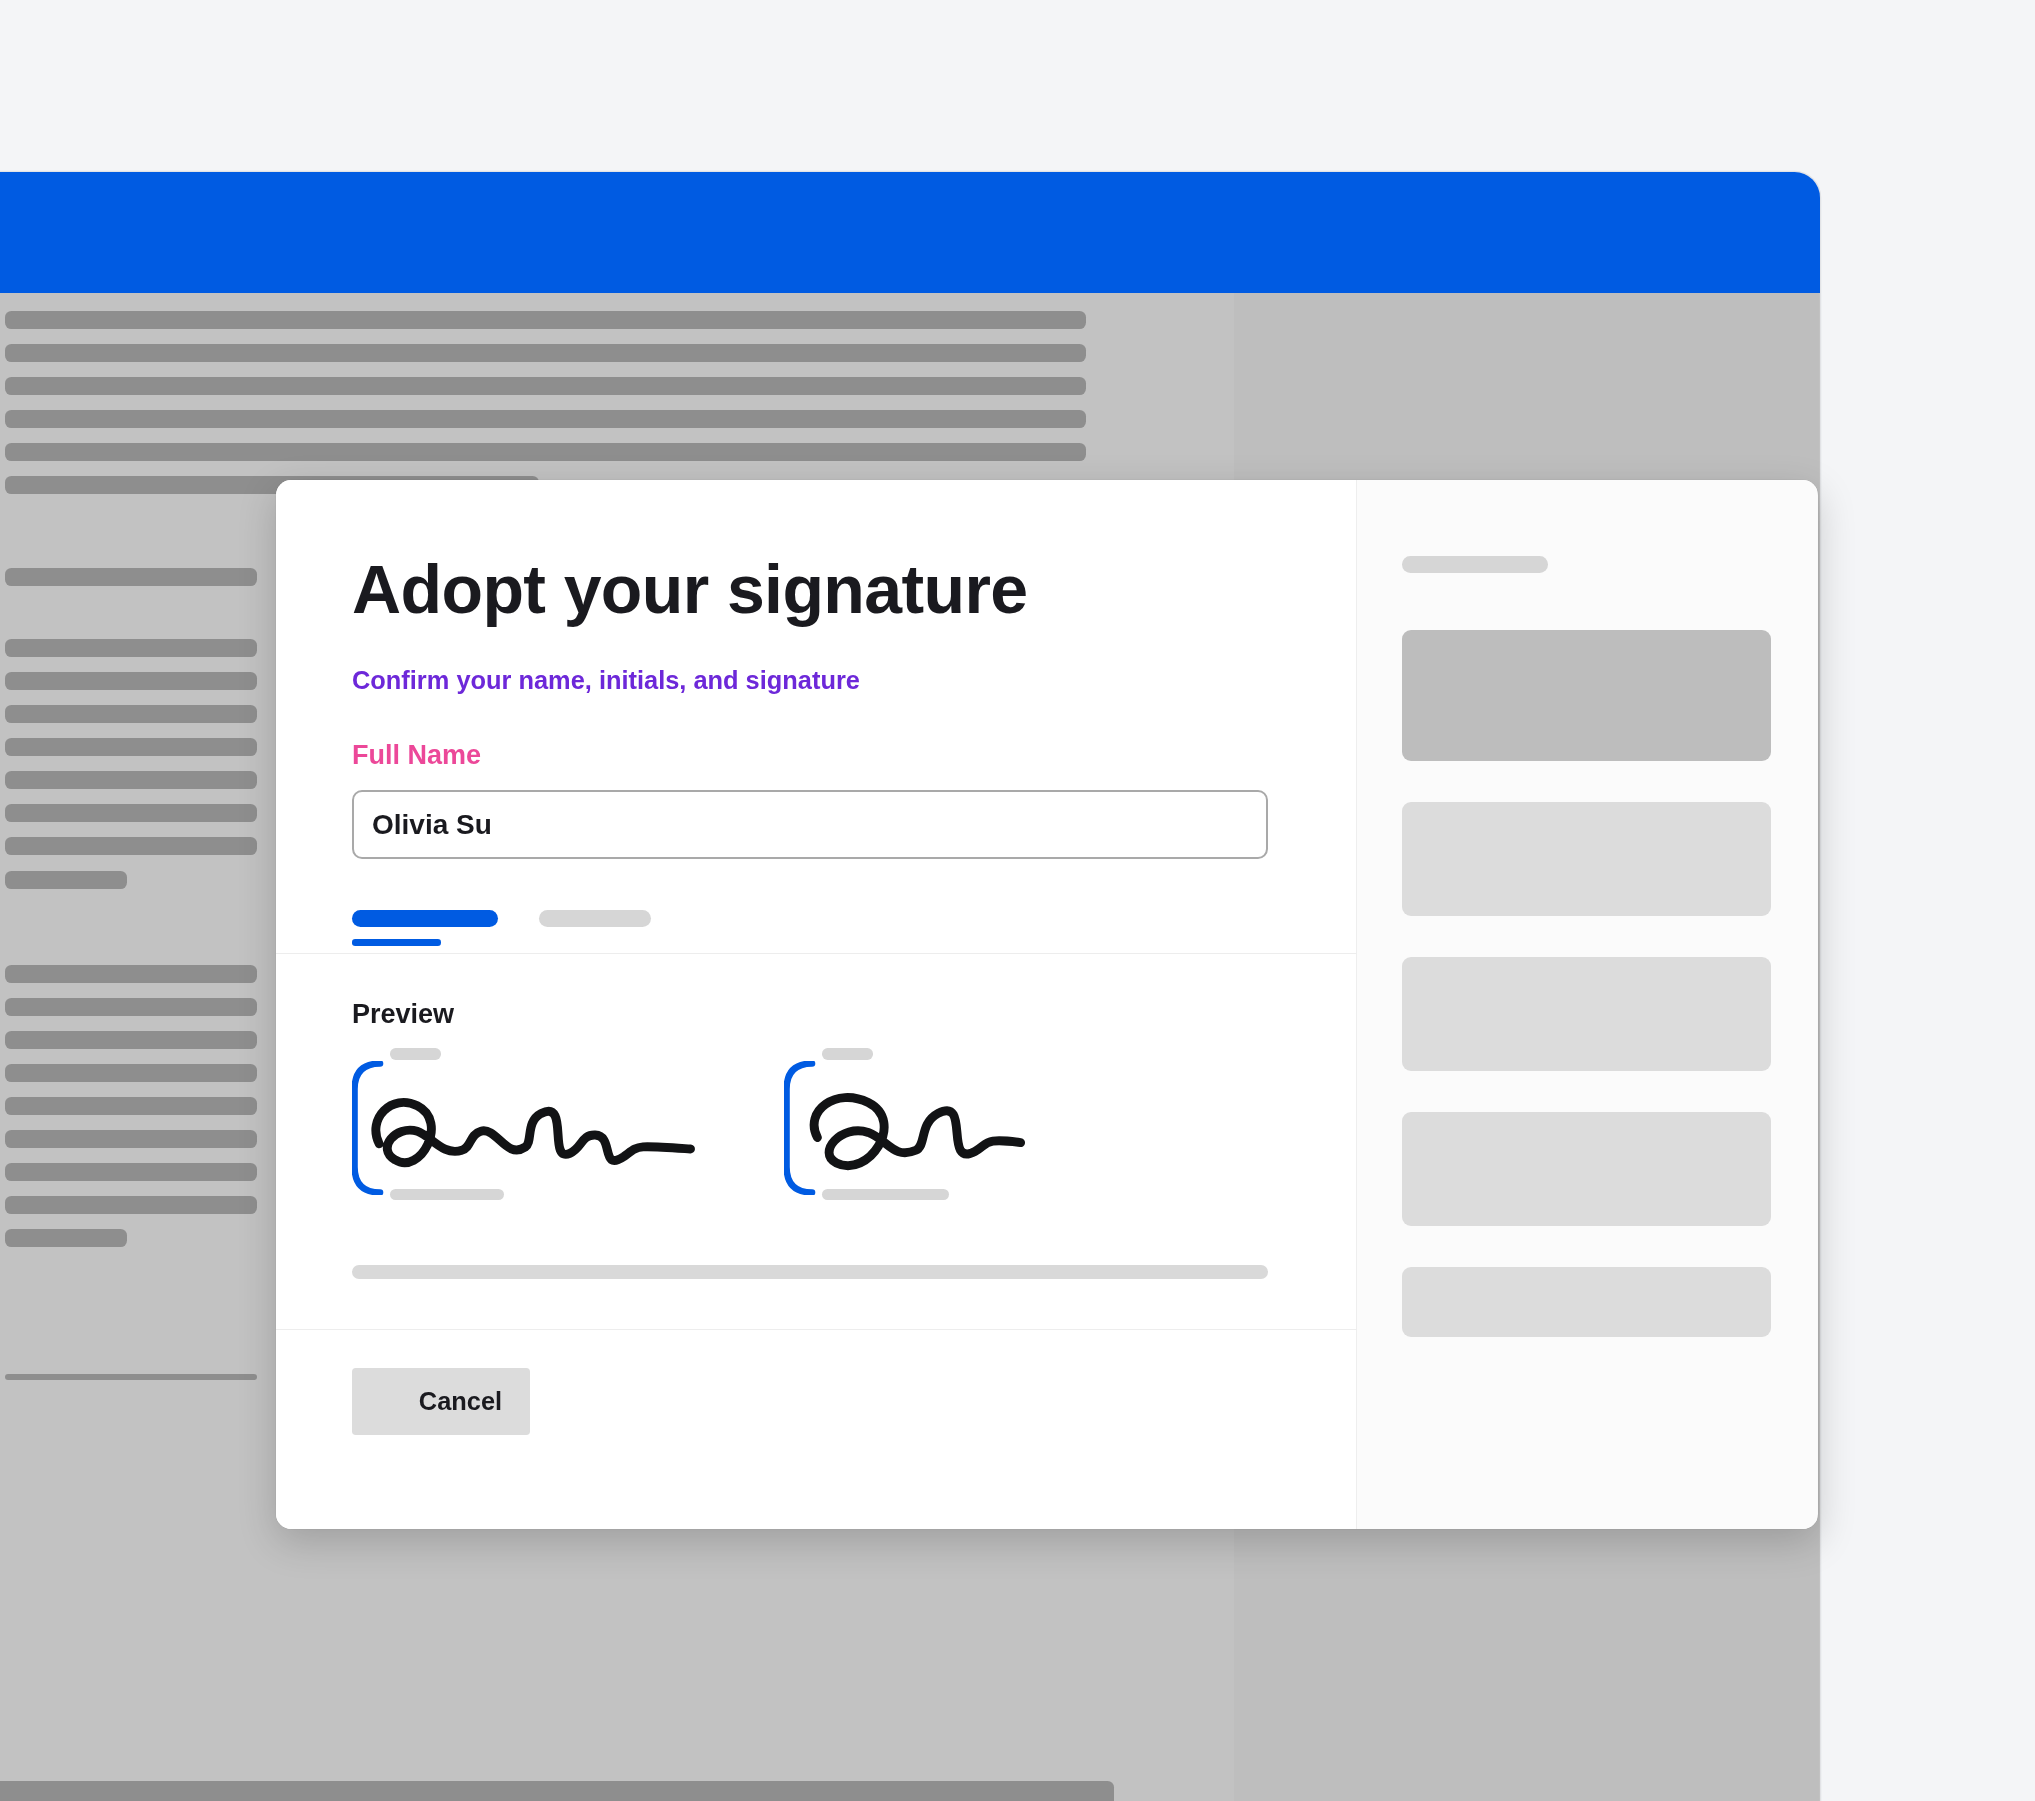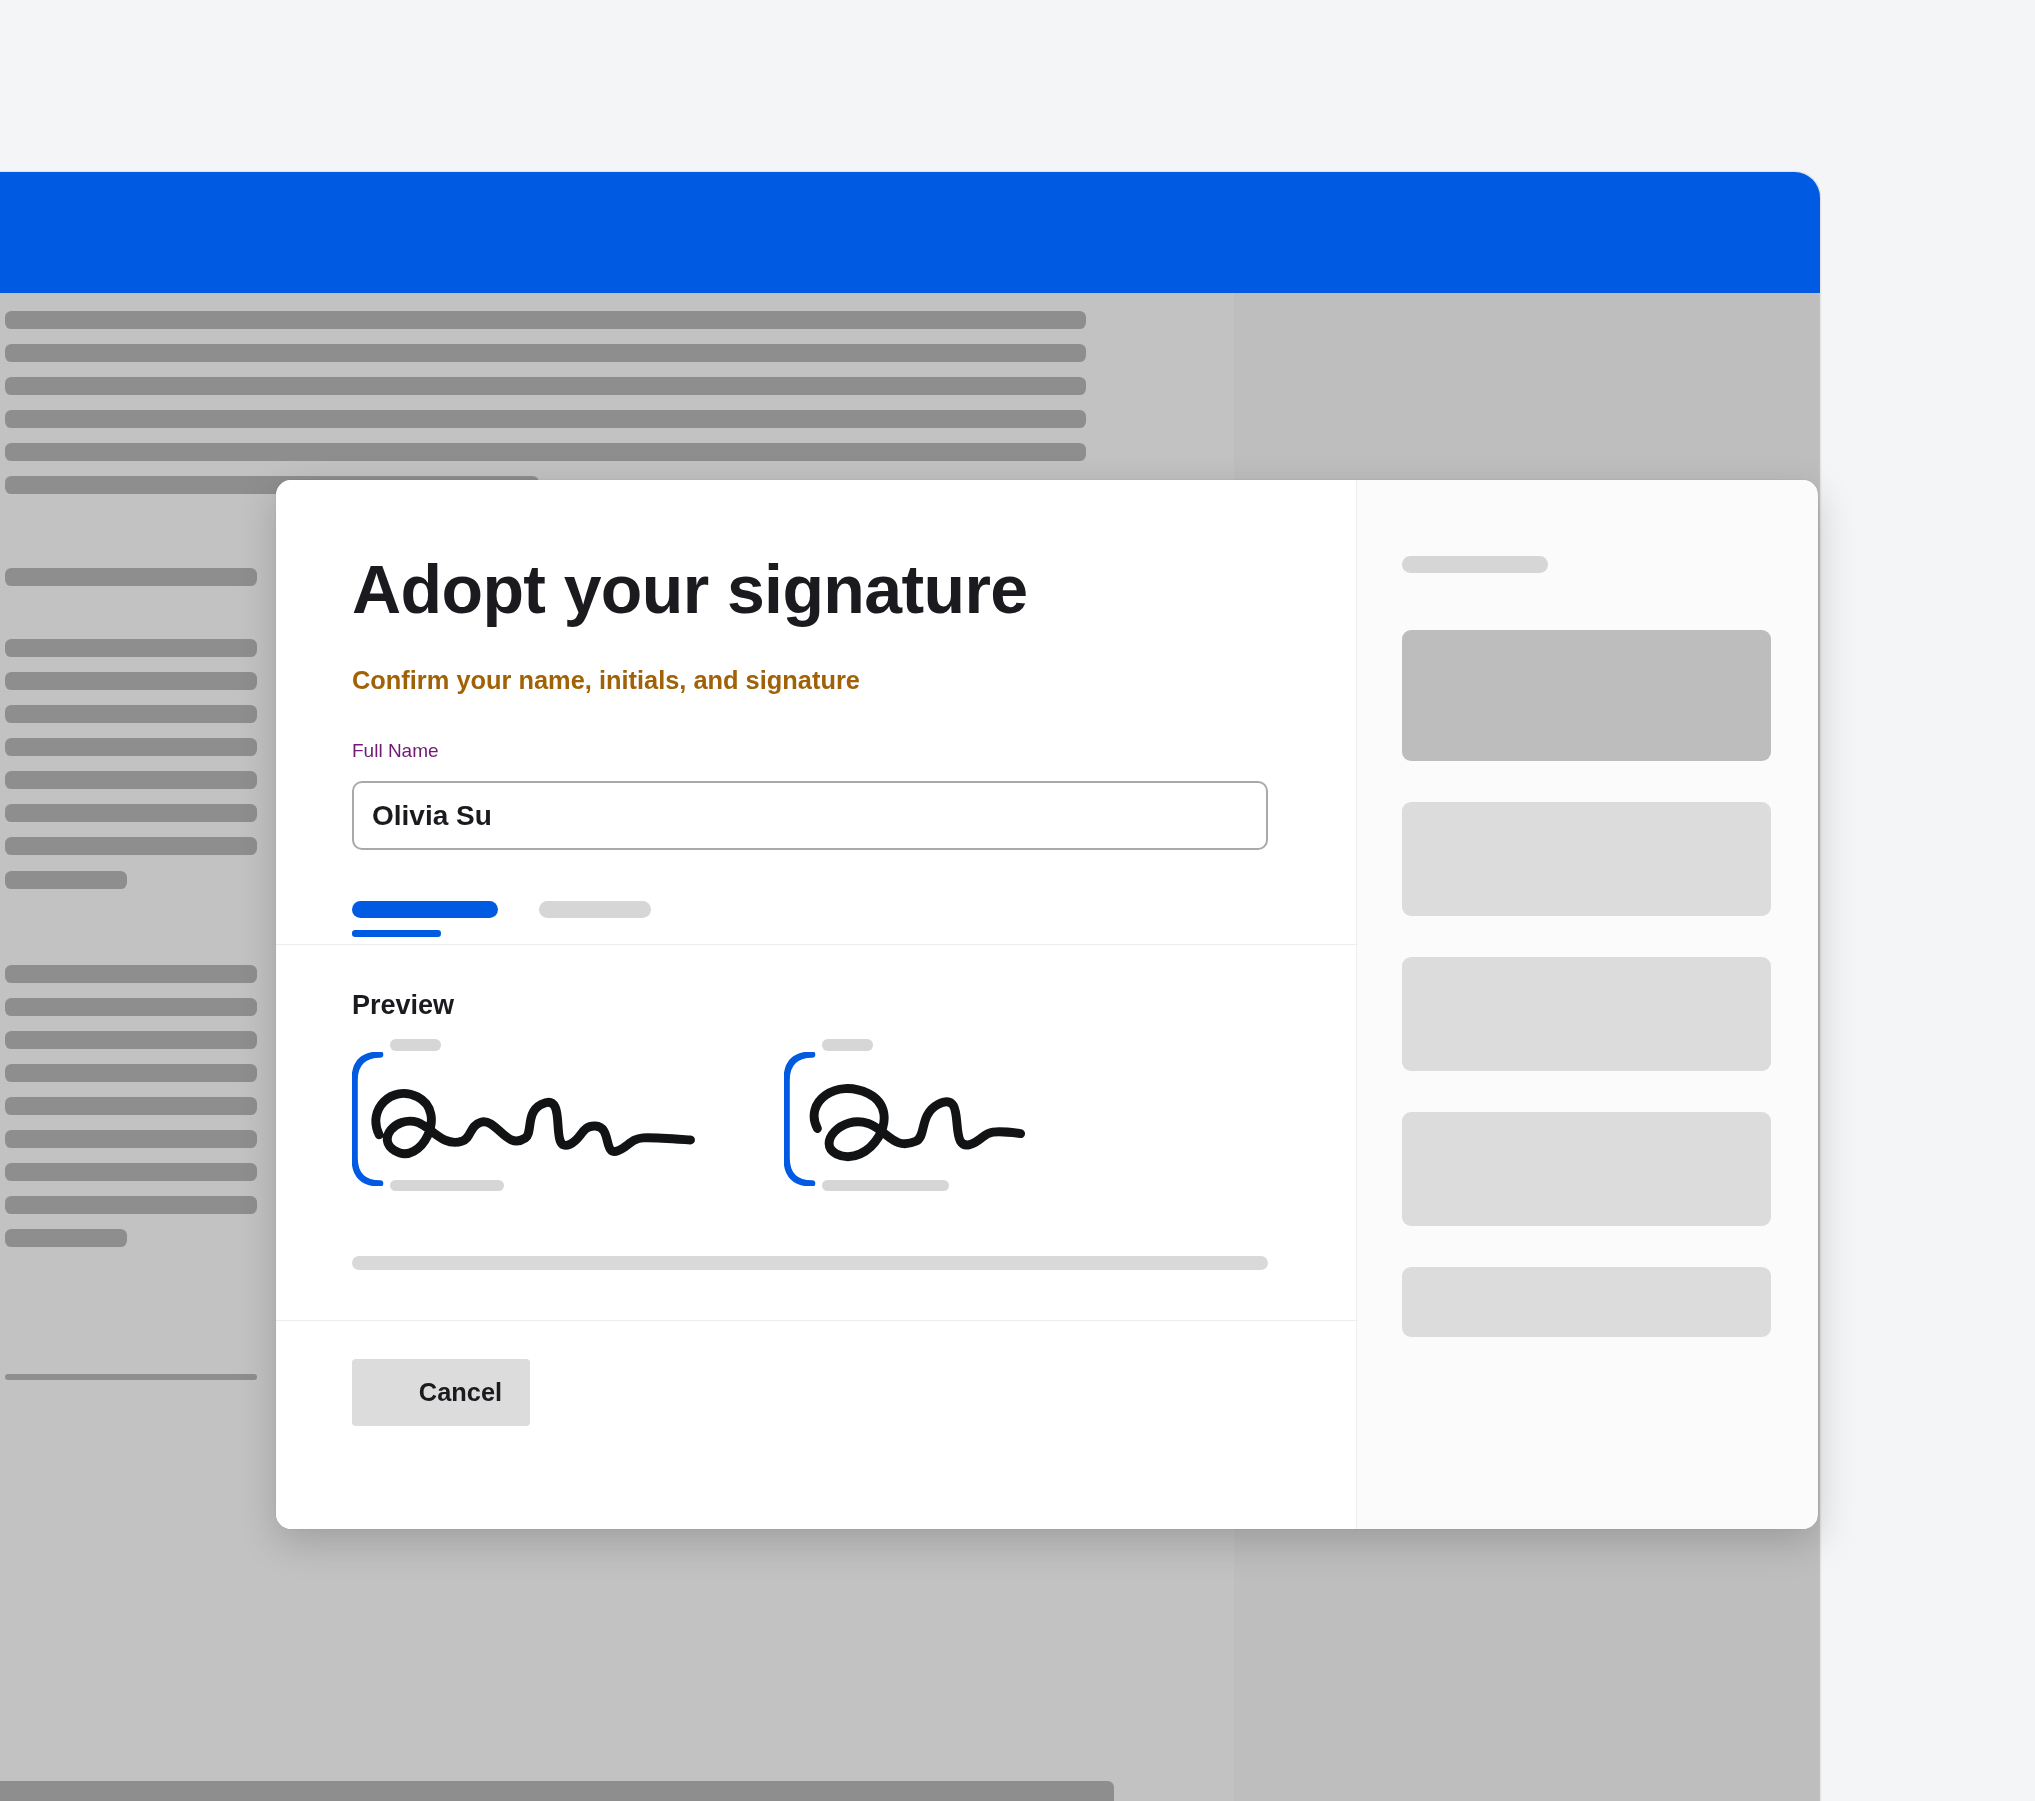--- a/index.html
+++ b/index.html
@@ -94,27 +94,27 @@
     .modal-title {
       font-size: 68px;
       font-weight: 700;
       color: #1a1a1f;
       letter-spacing: -0.6px;
     }
     .modal-sub {
       margin-top: 38px;
       font-size: 25.4px;
       font-weight: 600;
-      color: #a16207;
+      color: #6d28d9;
     }
     .field-label {
       margin-top: 45px;
-      font-size: 19px;
-      font-weight: 400;
-      color: #701a75;
+      font-size: 27px;
+      font-weight: 700;
+      color: #ec4899;
     }
 
     .text-input {
       margin-top: 19px;
       width: 916px;
       height: 69px;
       border: 2.5px solid #a9a9a9;
       border-radius: 10px;
       background: #ffffff;
       padding: 0 18px;

